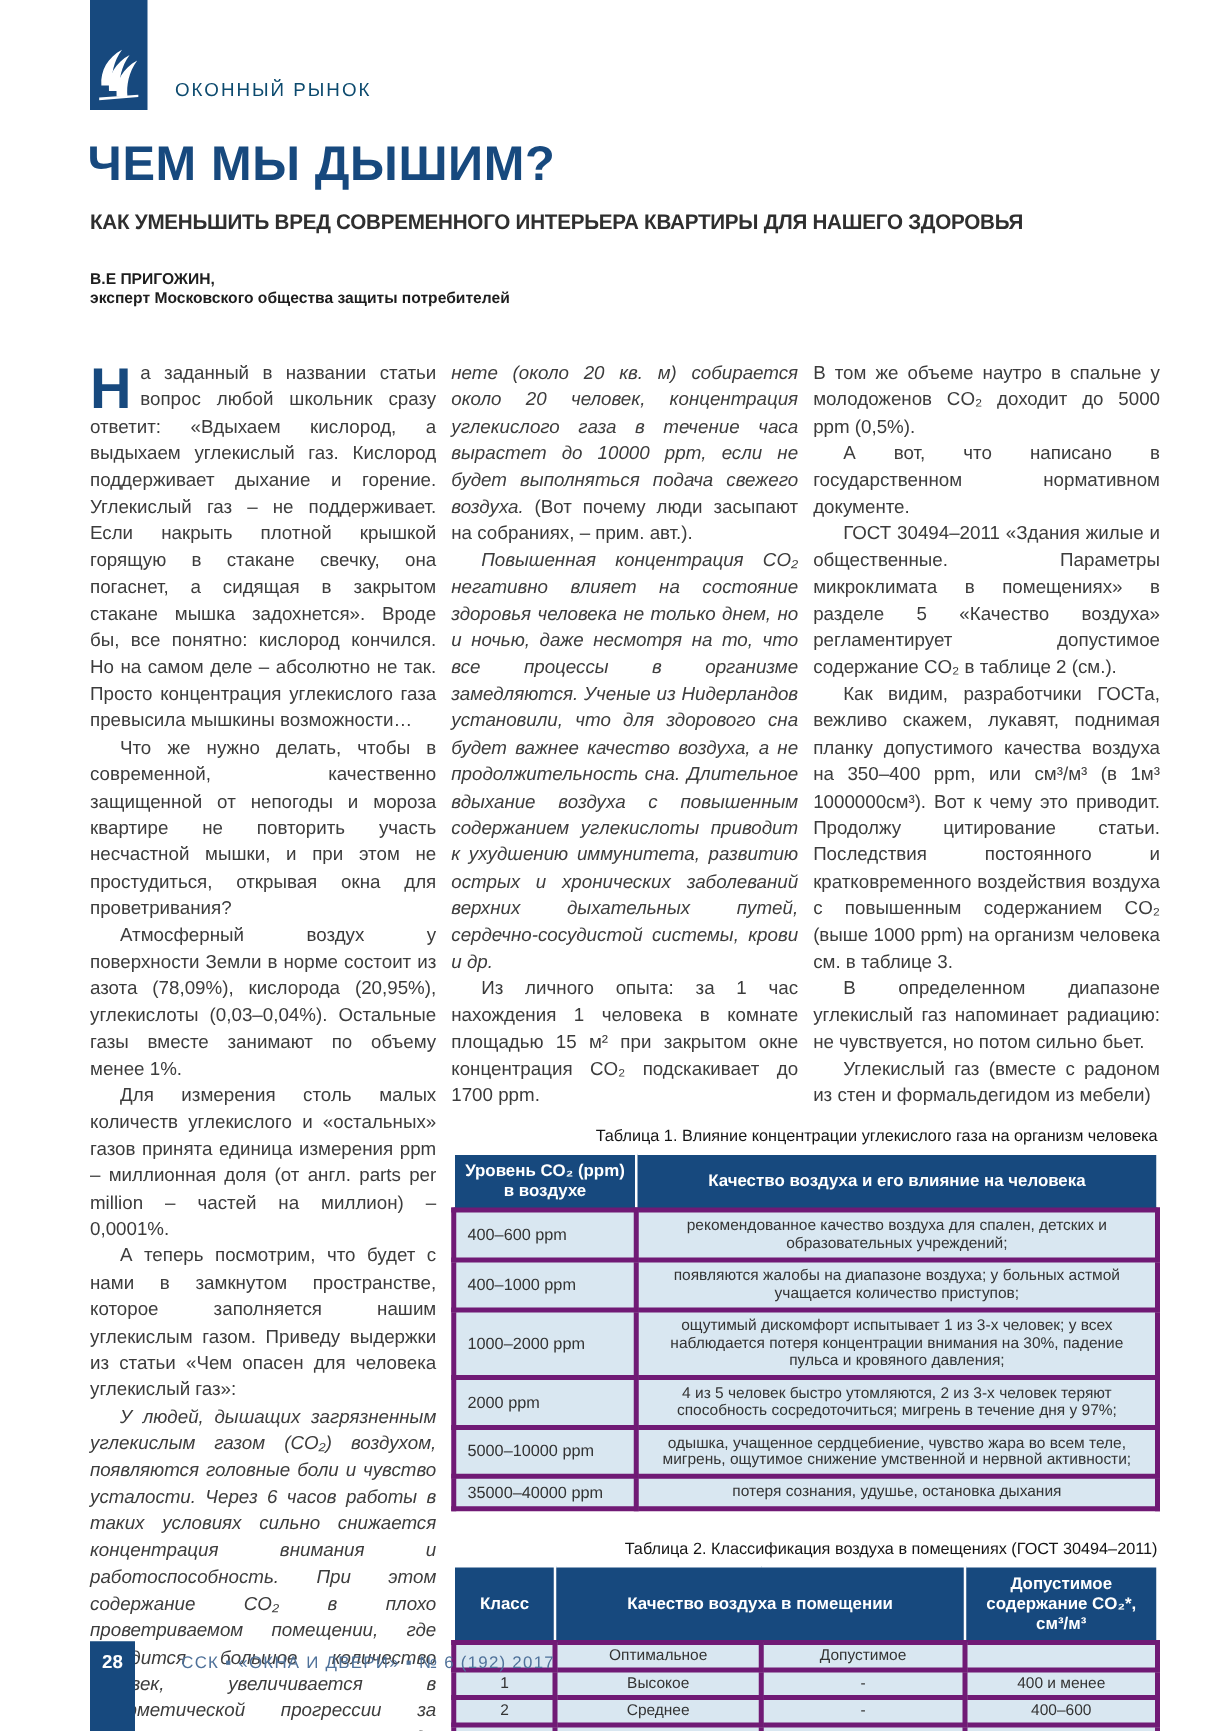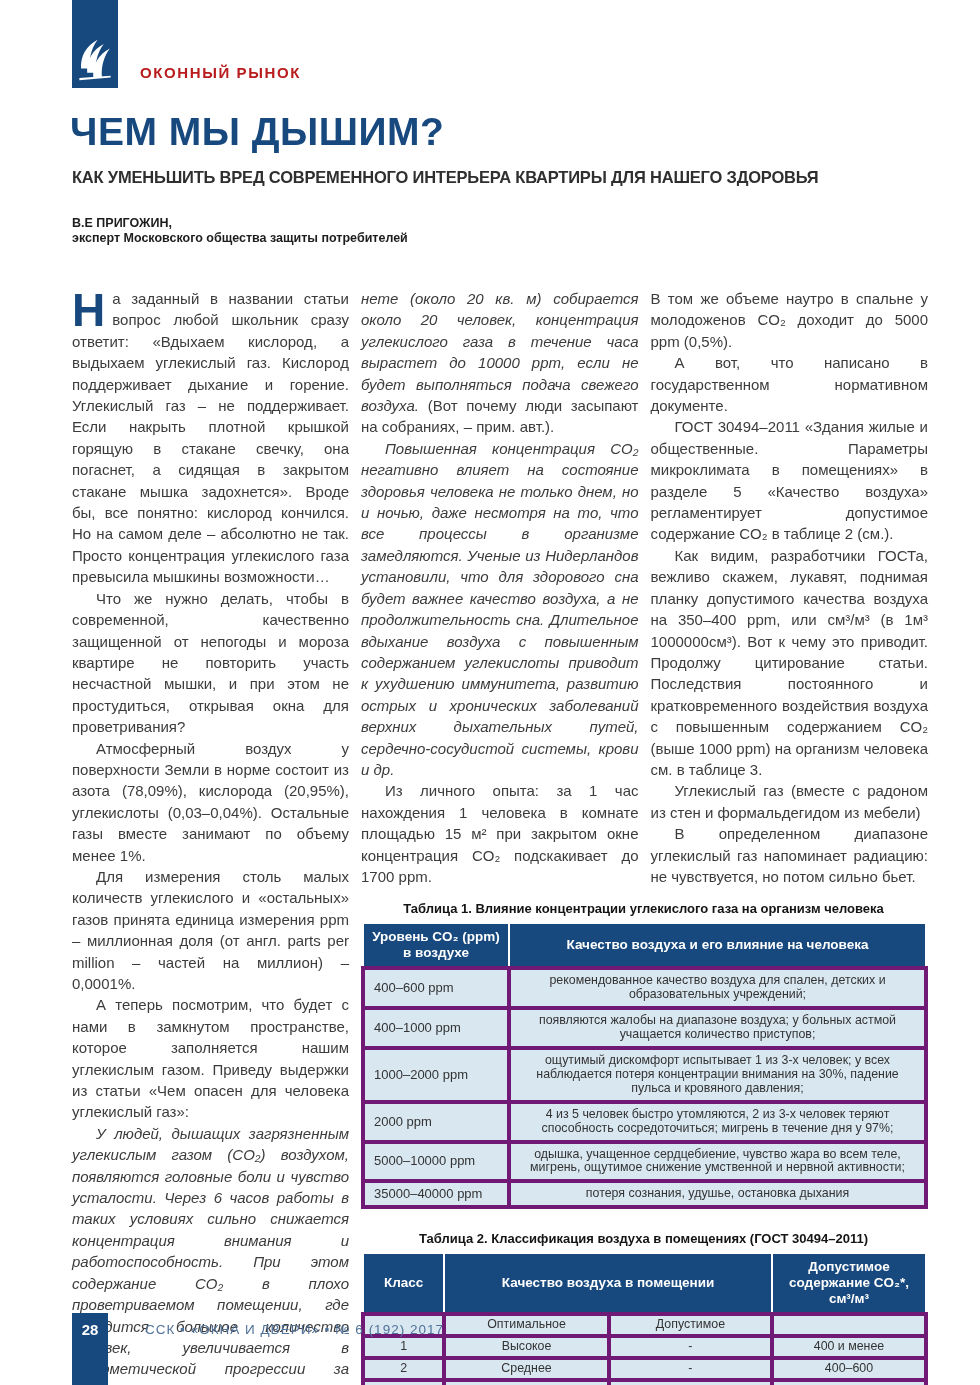--- a/index.html
+++ b/index.html
@@ -2,22 +2,22 @@
 <html><head>
 <meta charset="utf-8">
 <style>
   html,body{margin:0;padding:0;background:#ffffff;}
   .page{position:relative;width:980px;height:1385px;background:#ffffff;overflow:hidden;
         font-family:"Liberation Sans", sans-serif;color:#3c3c3c;}
 
   
   .logo-box{position:absolute;left:72px;top:0;width:46px;height:88px;background:#17497e;}
   .logo-box svg{position:absolute;left:3px;bottom:4px;}
-  .section-label{position:absolute;left:140px;top:64px;font-size:15px;font-weight:bold;
-                 color:#b91c1c;letter-spacing:1.6px;}
+  .section-label{position:absolute;left:140px;top:64px;font-size:15px;font-weight:normal;
+                 color:#0c4a6e;letter-spacing:1.6px;}
 
   
   .title{position:absolute;left:70px;top:110px;font-size:39px;font-weight:bold;color:#17497e;
          letter-spacing:.5px;}
   .subtitle{position:absolute;left:72px;top:168px;font-size:17px;font-weight:bold;color:#2f2f2f;
             letter-spacing:-0.2px;transform:scaleX(.97);transform-origin:left;}
   .author{position:absolute;left:72px;top:216px;font-size:12.5px;font-weight:bold;color:#1d1d1d;
           line-height:15px;}
 
   
@@ -26,21 +26,21 @@
   .rightArea{width:567px;flex:none;}
   .twoCols{display:flex;gap:12px;}
   .twoCols .col{width:277.5px;flex:none;}
   p.body-p{margin:0;font-size:15px;line-height:21.4px;text-align:justify;color:#3c3c3c;}
   p.indent{text-indent:24px;}
   .b{font-weight:bold;} .i{font-style:italic;} .bi{font-weight:normal;font-style:italic;}
   .dropcap{float:left;font-size:46px;line-height:38px;font-weight:bold;color:#17497e;
            margin:3px 7px 0 0;}
 
   
-  .tbl-caption{font-size:13px;font-weight:bold;color:#141414;text-align:center;margin:0 2px 6px 0;}
+  .tbl-caption{font-size:13px;font-weight:normal;color:#141414;text-align:right;margin:0 2px 6px 0;}
   .cap1{margin-top:14px;}
   .cap2{margin-top:22px;}
   table.dtable{border-collapse:collapse;width:100%;}
   .dtable th{background:#17497e;color:#ffffff;font-size:13.5px;font-weight:bold;line-height:16px;
              padding:5px 8px;text-align:center;border:2px solid #ffffff;}
   .dtable td{background:#d9e7f1;color:#333333;font-size:12.4px;line-height:13.9px;
              padding:4px 9px;text-align:center;border:4px solid #701a75;vertical-align:middle;}
   .t1-level{text-align:left !important;width:124px;font-size:13px !important;}
   .t2 td{padding:2px 8px;}
   .t2 .c-class{width:66px;} .t2 .c-opt{width:158px;} .t2 .c-dop{width:158px;} .t2 .c-lim{width:145px;}
@@ -87,22 +87,22 @@
         <div class="col">
             <p class="body-p"><span class="i">нете (около 20 кв. м) собирается около 20 человек, концентрация углекислого газа в течение часа вырастет до 10000 ppm, если не будет выполняться подача свежего воздуха. </span><span>(Вот почему люди засыпают на собраниях, – прим. авт.).</span></p>
             <p class="body-p indent"><span class="i">Повышенная концентрация CO₂ негативно влияет на состояние здоровья человека не только днем, но и ночью, даже несмотря на то, что все процессы в организме замедляются. Ученые из Нидерландов установили, что </span><span class="bi">для здорового сна будет важнее качество воздуха, а не продолжительность сна. Длительное вдыхание воздуха с повышенным содержанием углекислоты приводит к ухудшению иммунитета, развитию острых и хронических заболеваний верхних дыхательных путей, сердечно-сосудистой системы, крови и др.</span></p>
             <p class="body-p indent"><span>Из личного опыта: за 1 час нахождения 1 человека в комнате площадью 15 м² при закрытом окне концентрация CO₂ подскакивает до 1700 ppm.</span></p>
           </div>
         <div class="col">
             <p class="body-p"><span>В том же объеме наутро в спальне у молодоженов CO₂ доходит до 5000 ppm (0,5%).</span></p>
             <p class="body-p indent"><span>А вот, что написано в государственном нормативном документе.</span></p>
             <p class="body-p indent"><span>ГОСТ 30494–2011 «Здания жилые и общественные. Параметры микроклимата в помещениях» в разделе 5 «Качество воздуха» регламентирует допустимое содержание CO₂ в таблице 2 (см.).</span></p>
             <p class="body-p indent"><span>Как видим, разработчики ГОСТа, вежливо скажем, лукавят, поднимая планку допустимого качества воздуха на 350–400 ppm, или см³/м³ (в 1м³ 1000000см³). Вот к чему это приводит. Продолжу цитирование статьи. Последствия постоянного и кратковременного воздействия воздуха с повышенным содержанием CO₂ (выше 1000 ppm) на организм человека см. в таблице 3.</span></p>
+            <p class="body-p indent"><span>В определенном диапазоне углекислый газ напоминает радиацию: не чувствуется, но потом сильно бьет.</span></p>
             <p class="body-p indent"><span>Углекислый газ (вместе с радоном из стен и формальдегидом из мебели)</span></p>
-            <p class="body-p indent"><span>В определенном диапазоне углекислый газ напоминает радиацию: не чувствуется, но потом сильно бьет.</span></p>
           </div>
       </div>
 
       <div class="tbl-caption cap1">Таблица 1. Влияние концентрации углекислого газа на организм человека</div>
       <table class="dtable t1">
         <thead>
           <tr>
             <th class="t1-level-h" style="width:124px">Уровень CO₂ (ppm) в воздухе</th>
             <th>Качество воздуха и его влияние на человека</th>
           </tr>

